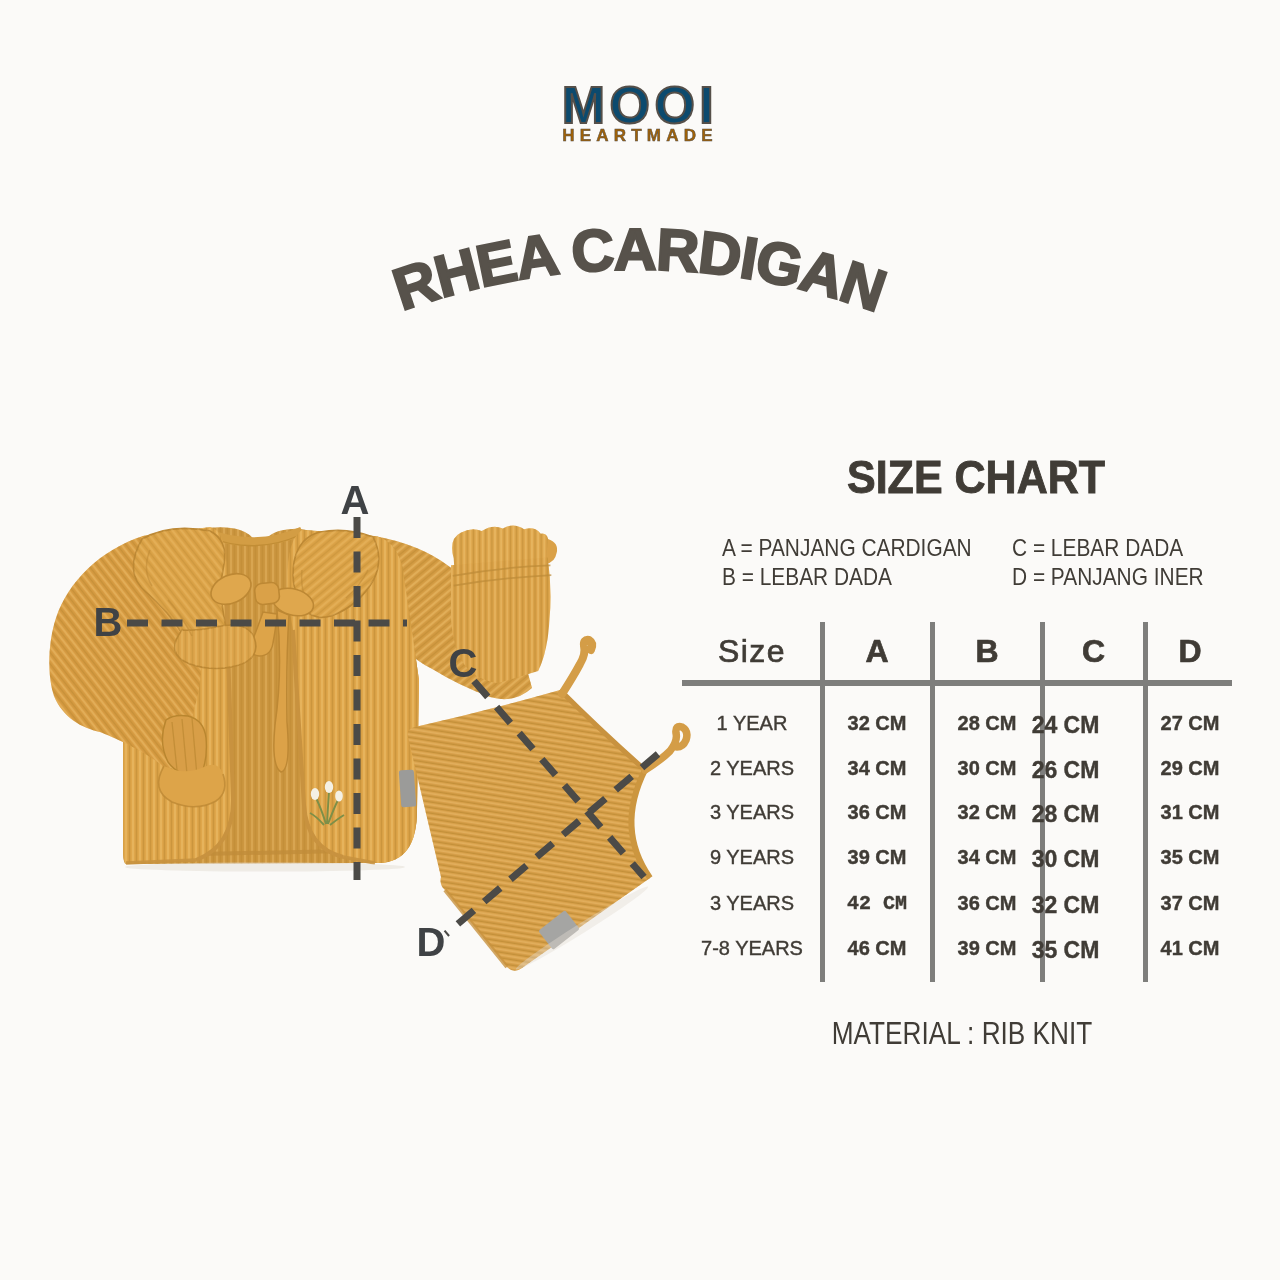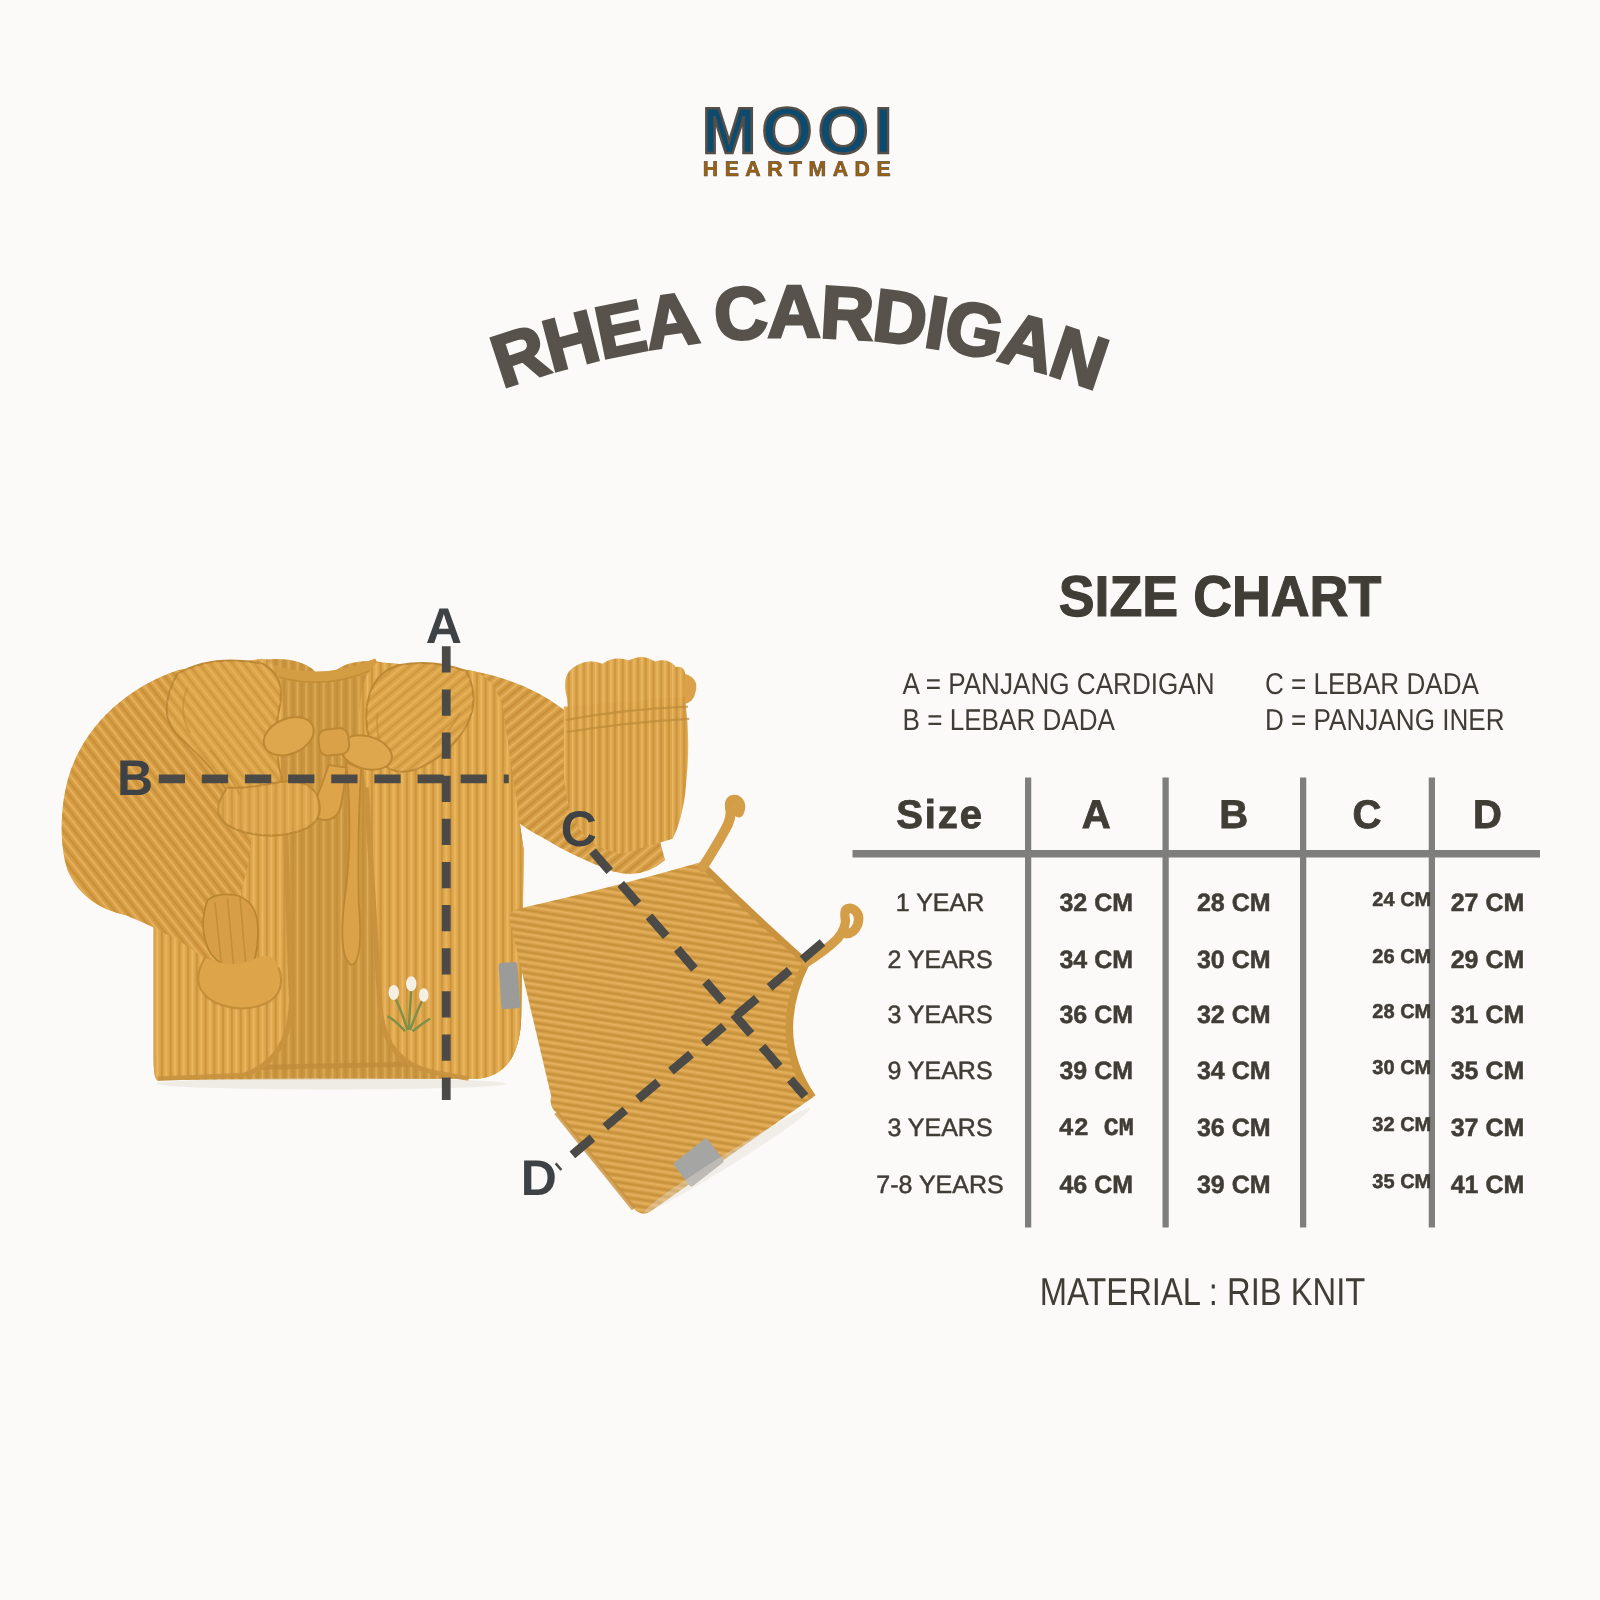--- a/index.html
+++ b/index.html
@@ -3,21 +3,21 @@
 <meta charset="utf-8">
 <style>
   html,body{margin:0;padding:0;}
   body{width:1280px;height:1280px;background:#fbfaf8;position:relative;overflow:hidden;
        font-family:"Liberation Sans",sans-serif;}
   .abs{position:absolute;}
   .dkt{color:#403c36;}
   .rl{left:682px;width:140px;text-align:center;font-weight:normal;font-size:20px;-webkit-text-stroke:0.4px #403c36;}
   .ca{-webkit-text-stroke:0.4px #403c36;left:822px;width:110px;text-align:center;font-weight:bold;font-size:20px;}
   .cb{-webkit-text-stroke:0.4px #403c36;left:932px;width:110px;text-align:center;font-weight:bold;font-size:20px;}
-  .cc{-webkit-text-stroke:0.4px #403c36;left:1042px;width:103px;text-align:right;font-weight:bold;font-size:16px;}
+  .cc{-webkit-text-stroke:0.4px #403c36;left:1014px;width:103px;text-align:center;font-weight:bold;font-size:23px;}
   .cd{-webkit-text-stroke:0.4px #403c36;left:1145px;width:90px;text-align:center;font-weight:bold;font-size:20px;}
 </style>
 </head>
 <body>
 
 <div class="abs" style="left:0;top:79px;width:1280px;text-align:center;font-weight:bold;font-size:52px;line-height:1;letter-spacing:4.5px;margin-right:-4.5px;color:#0c4a6e;-webkit-text-stroke:2px #554f49;">MOOI</div>
 
 <div class="abs" style="left:0;top:127px;width:1280px;text-align:center;font-weight:bold;font-size:17px;line-height:1;letter-spacing:5.2px;margin-right:-5.2px;color:#a16207;-webkit-text-stroke:0.5px #554f49;">HEARTMADE</div>
 
 <svg class="abs" style="left:370px;top:200px;" width="540" height="130" viewBox="0 0 540 130">
@@ -161,21 +161,21 @@
 <div class="abs dkt" style="left:696px;top:450px;width:560px;text-align:center;font-weight:bold;font-size:46px;letter-spacing:0px;transform:scaleX(0.935);-webkit-text-stroke:0.9px #403c36;">SIZE CHART</div>
 
 <div class="abs dkt" style="left:722px;top:534px;font-size:24px;transform:scaleX(0.87);transform-origin:left;">A = PANJANG CARDIGAN</div>
 
 <div class="abs dkt" style="left:722px;top:563px;font-size:24px;transform:scaleX(0.87);transform-origin:left;">B = LEBAR DADA</div>
 
 <div class="abs dkt" style="left:1012px;top:534px;font-size:24px;transform:scaleX(0.87);transform-origin:left;">C = LEBAR DADA</div>
 
 <div class="abs dkt" style="left:1012px;top:563px;font-size:24px;transform:scaleX(0.87);transform-origin:left;">D = PANJANG INER</div>
 
-<div class="abs dkt" style="left:682px;top:633px;width:140px;text-align:center;font-weight:bold;font-size:32px;letter-spacing:1.5px;-webkit-text-stroke:0.7px #403c36;">Size</div>
+<div class="abs dkt" style="left:682px;top:633px;width:140px;text-align:center;font-weight:normal;font-size:32px;letter-spacing:1.5px;-webkit-text-stroke:0.7px #403c36;">Size</div>
 
 <div class="abs dkt" style="left:822px;top:633px;width:110px;text-align:center;font-weight:bold;font-size:32px;-webkit-text-stroke:0.7px #403c36;">A</div>
 
 <div class="abs dkt" style="left:932px;top:633px;width:110px;text-align:center;font-weight:bold;font-size:32px;-webkit-text-stroke:0.7px #403c36;">B</div>
 
 <div class="abs dkt" style="left:1042px;top:633px;width:103px;text-align:center;font-weight:bold;font-size:32px;-webkit-text-stroke:0.7px #403c36;">C</div>
 
 <div class="abs dkt" style="left:1145px;top:633px;width:90px;text-align:center;font-weight:bold;font-size:32px;-webkit-text-stroke:0.7px #403c36;">D</div>
 
 <div class="abs" style="left:820px;top:622px;width:5px;height:360px;background:#7e7e7c;"></div>

